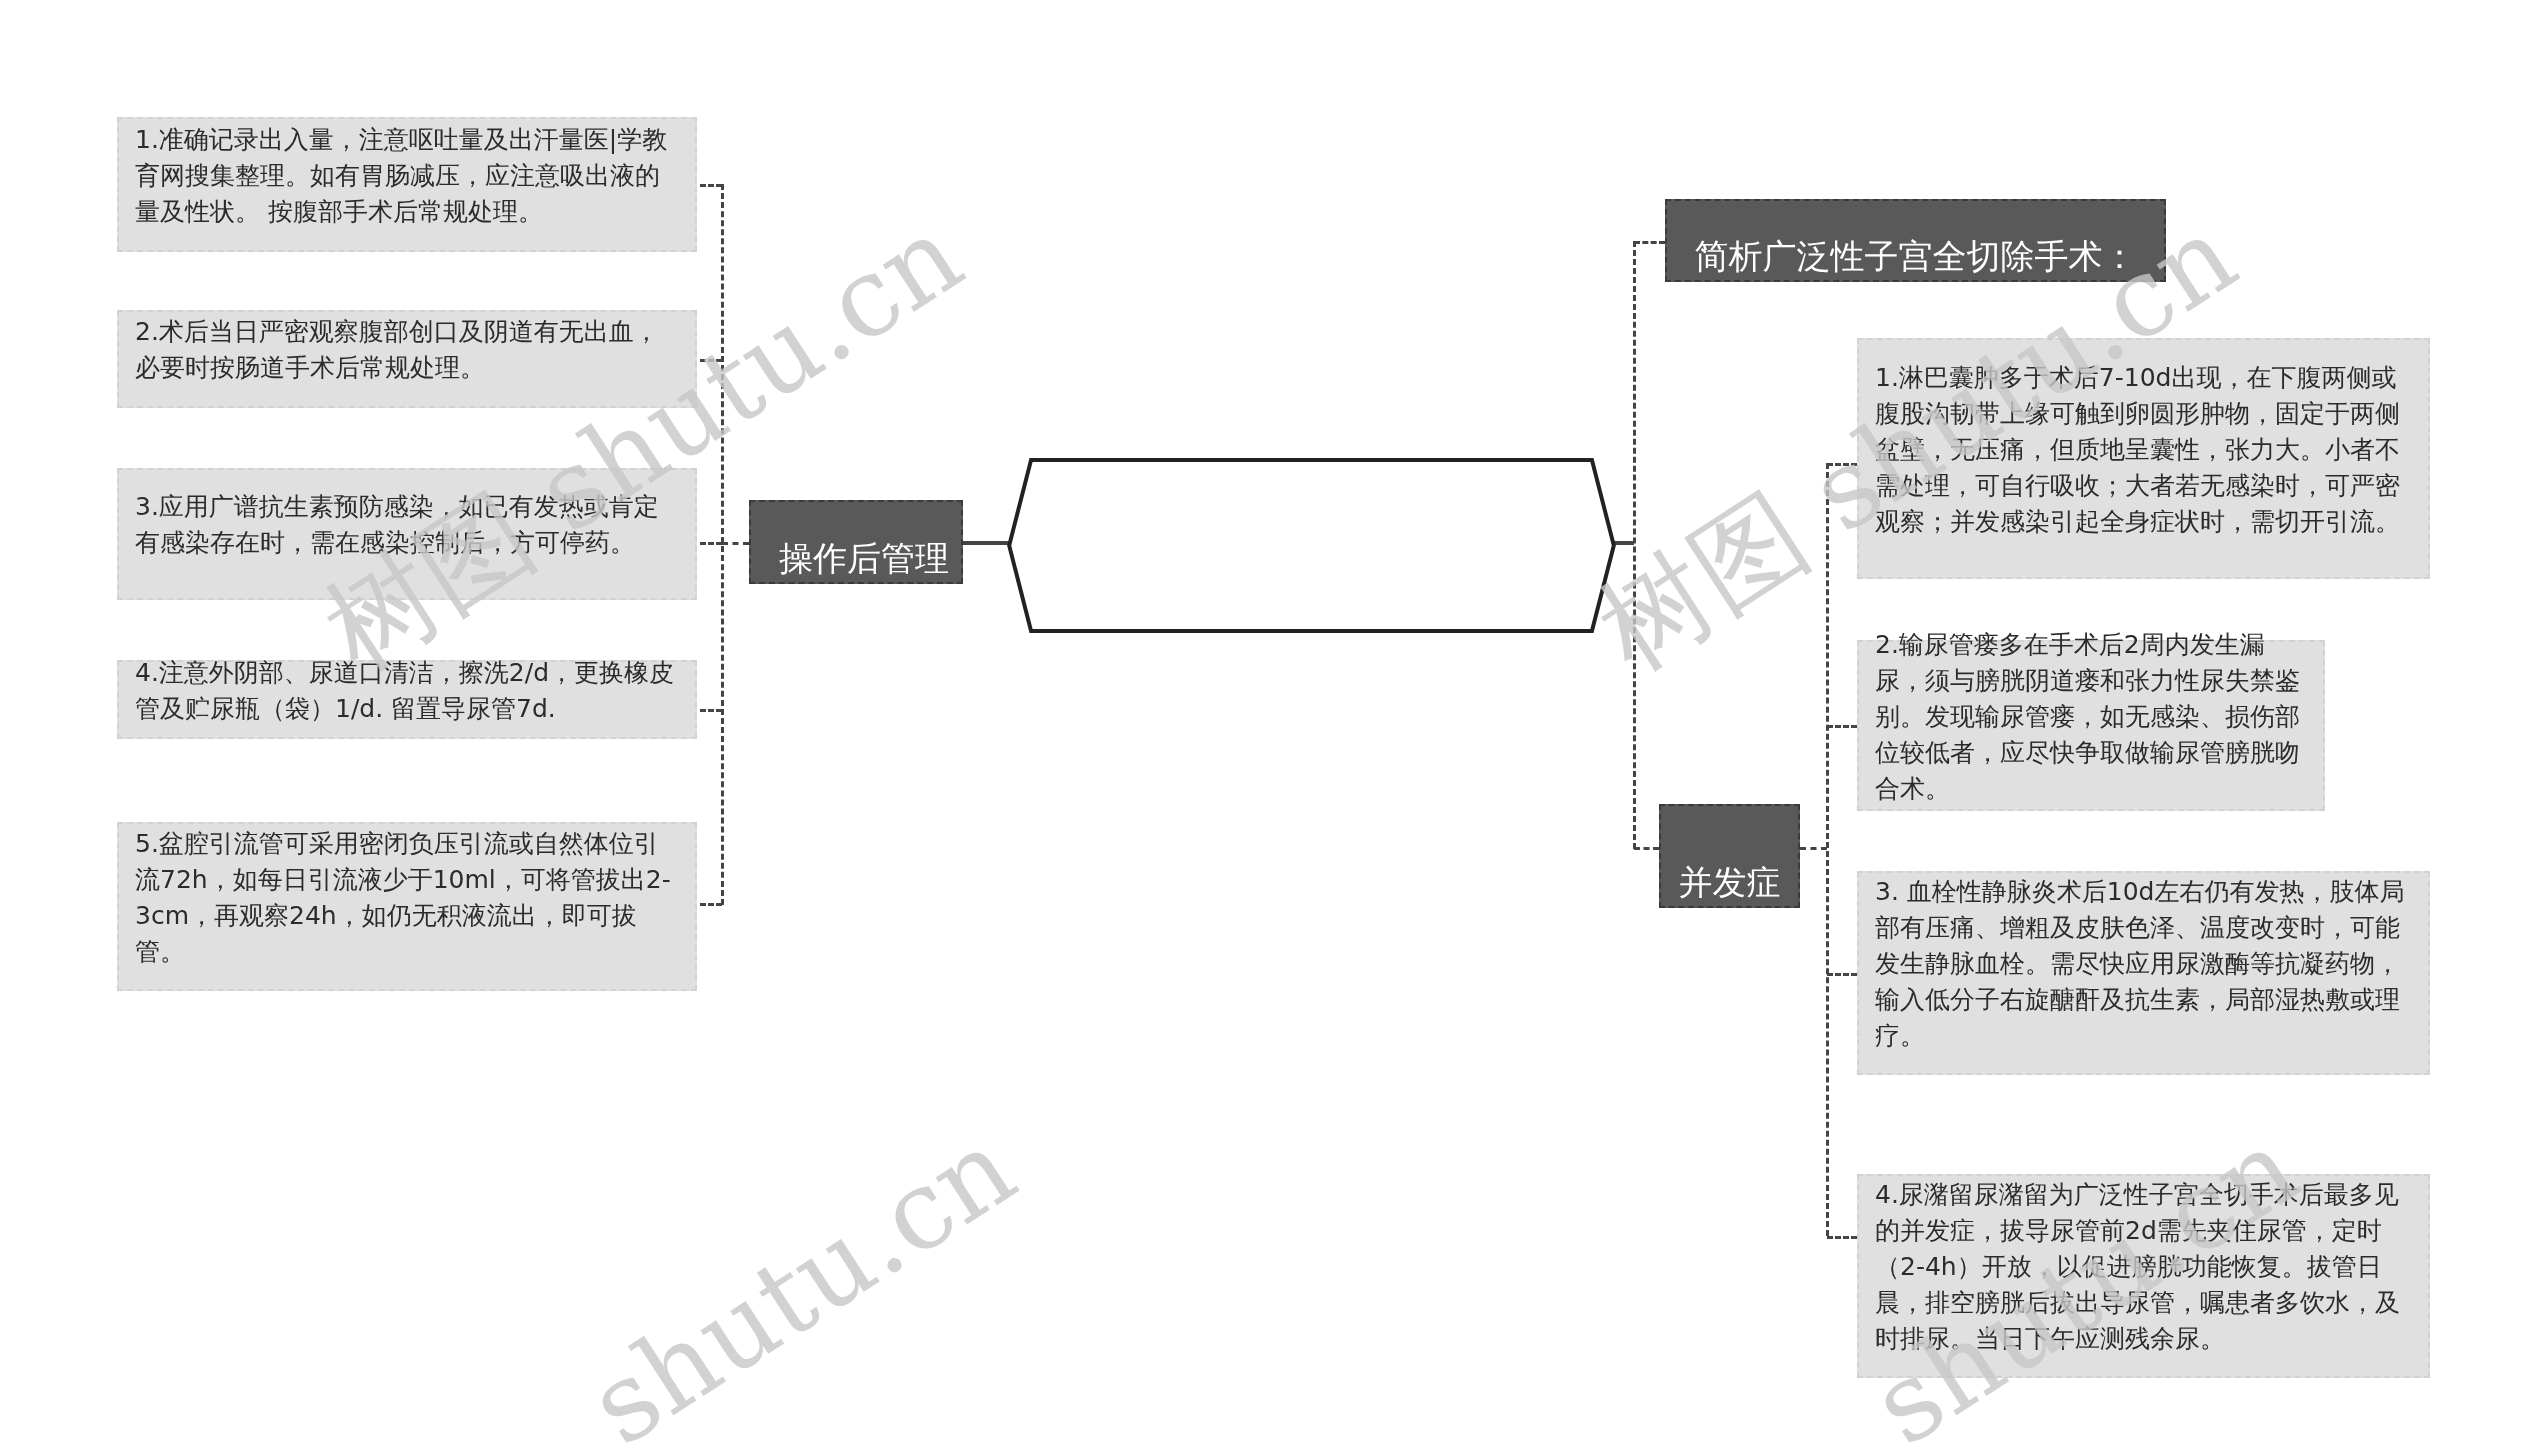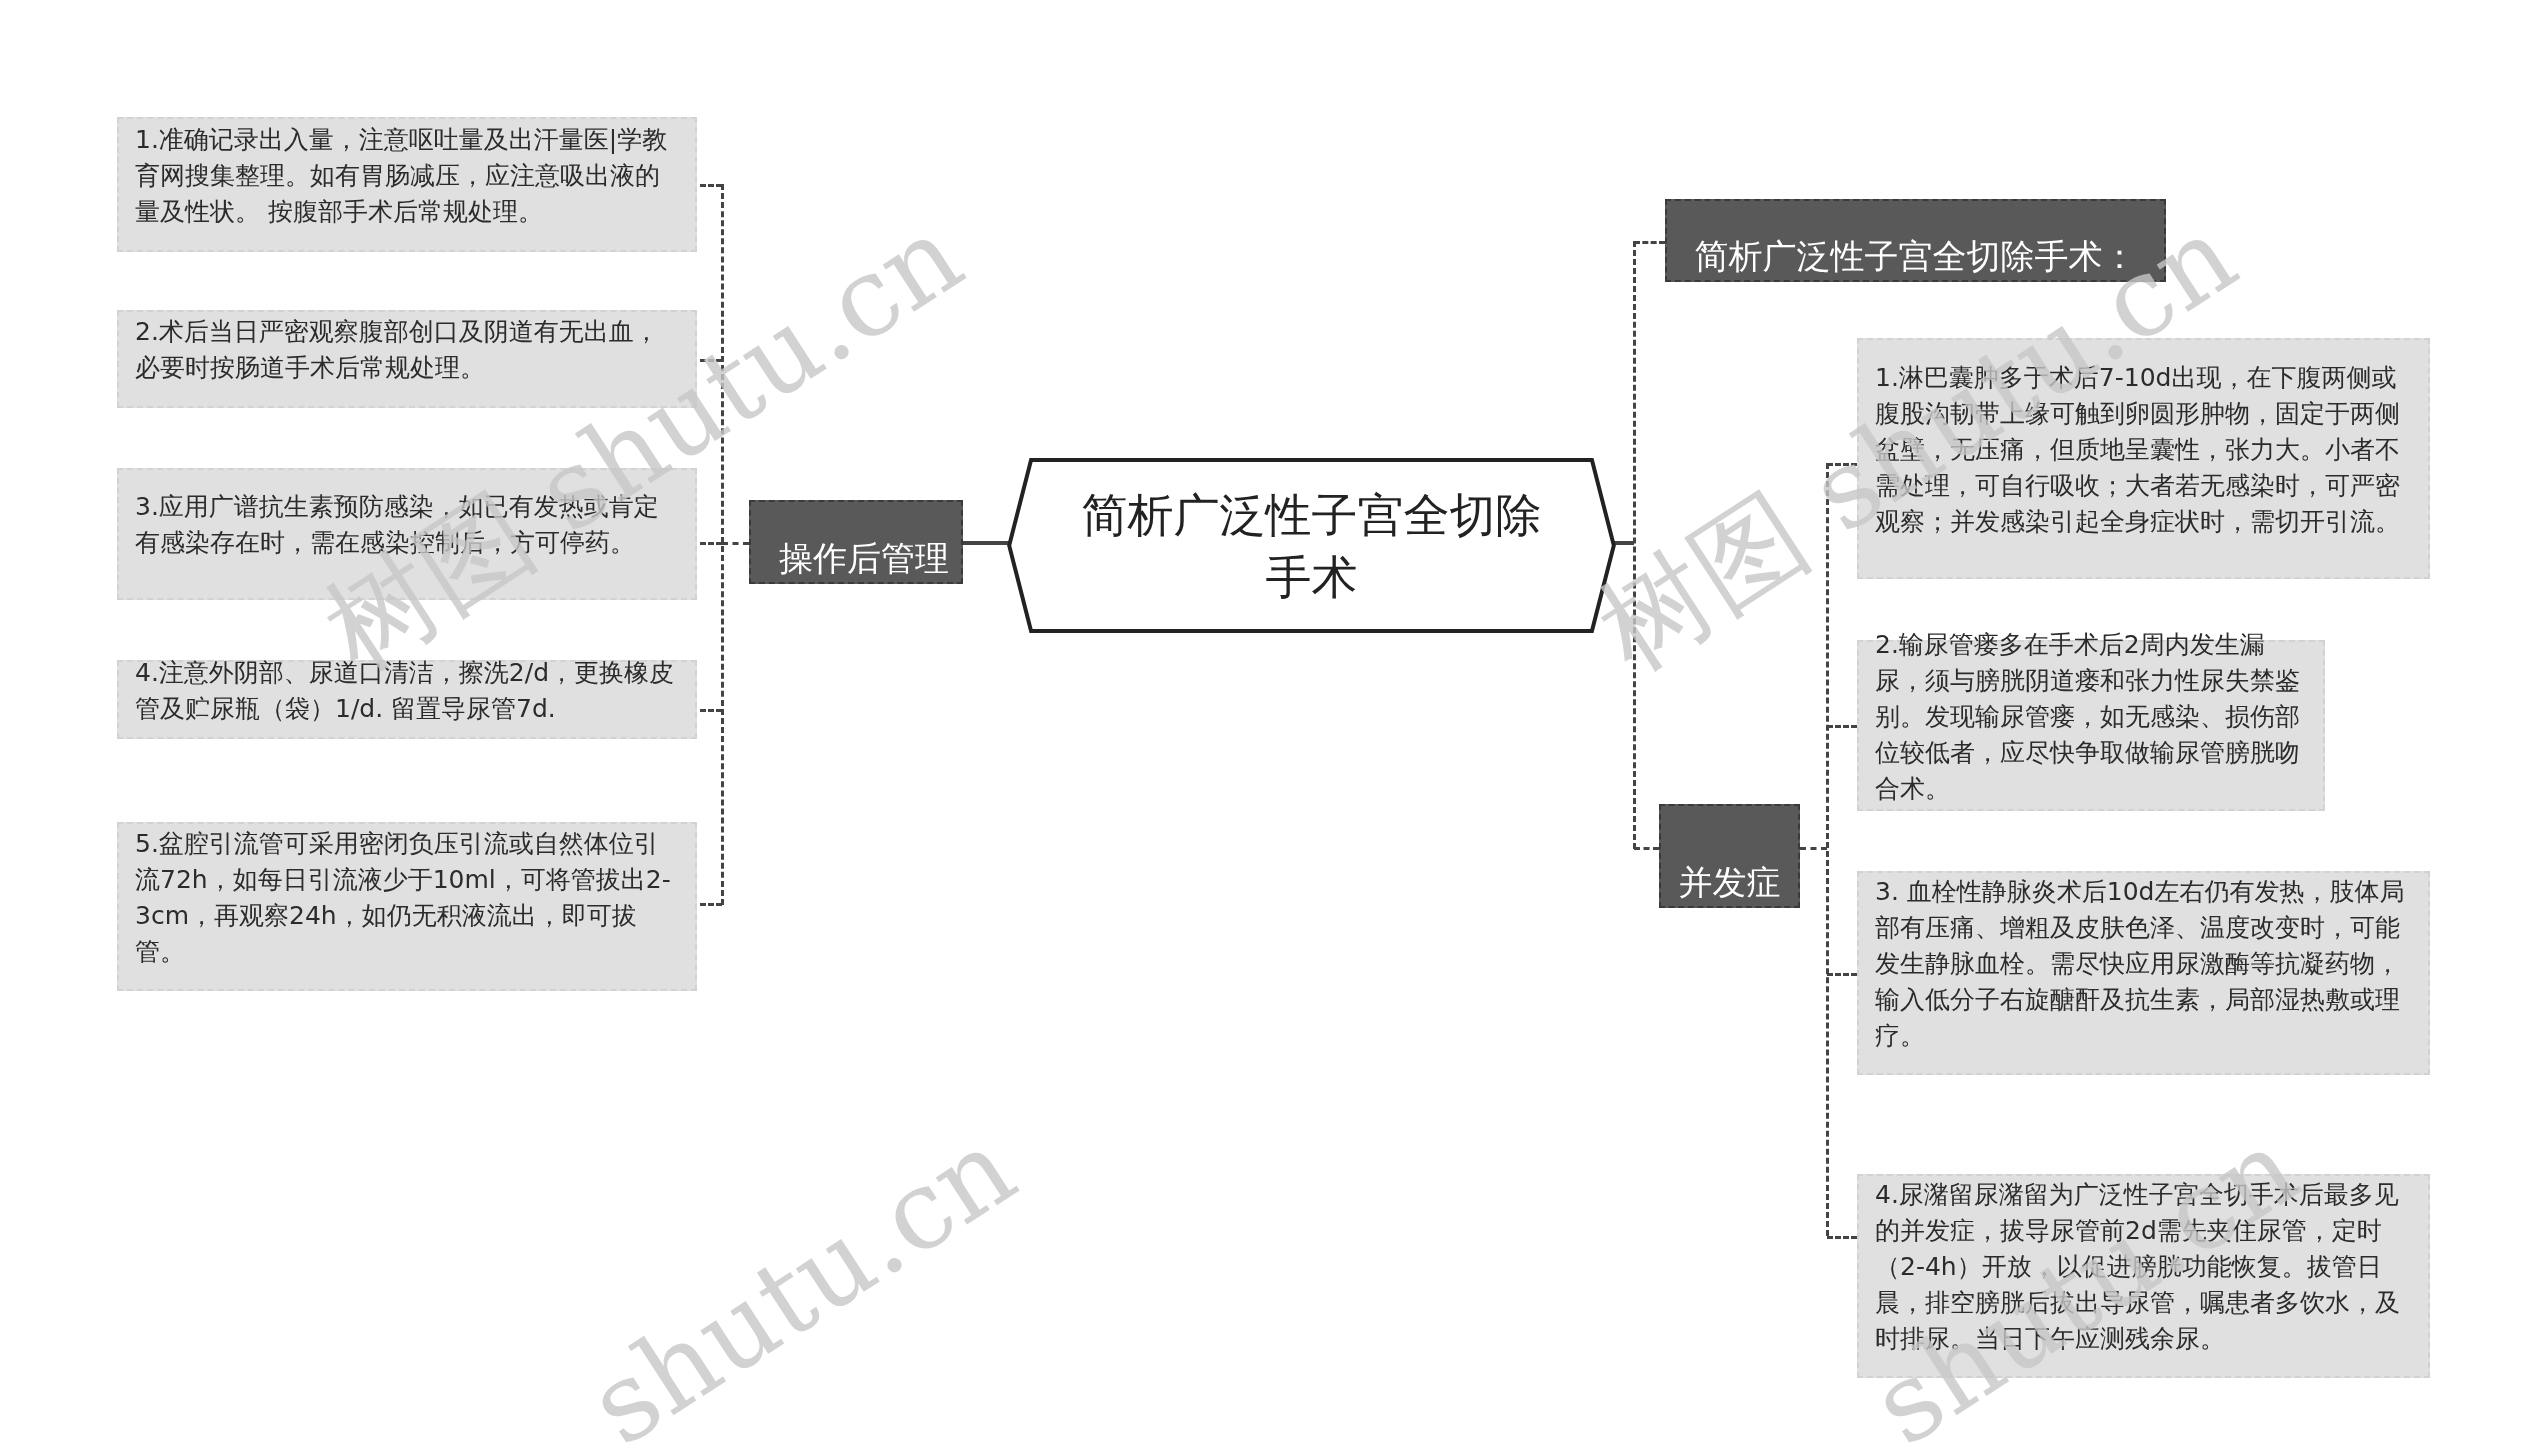--- a/index.html
+++ b/index.html
@@ -77,21 +77,20 @@
   <span>操作后管理</span>
 </div>
 
 <div class="abs hsolid" style="left:963px;top:541px;width:46px;"></div>
 <div class="abs hsolid" style="left:1614px;top:541px;width:20px;"></div>
 
 <div class="abs root" style="left:1007px;top:456px;width:609px;height:179px;">
   <svg width="609" height="179" viewBox="0 0 612 180">
     <polygon points="24,4 588,4 610,90 588,176 24,176 2,90" fill="#ffffff" stroke="#222" stroke-width="4"></polygon>
   </svg>
-  <span class="label">简析广泛性子宫全切除手术</span>
 </div>
 
 <div class="abs vline" style="left:1633px;top:241px;height:608px;"></div>
 <div class="abs hline" style="left:1634px;top:241px;width:31px;"></div>
 <div class="abs hline" style="left:1634px;top:847px;width:25px;"></div>
 
 <div class="abs dark" style="left:1665px;top:199px;width:501px;height:83px;">
   <span>简析广泛性子宫全切除手术：</span>
 </div>
 <div class="abs dark" style="left:1659px;top:804px;width:141px;height:104px;">

